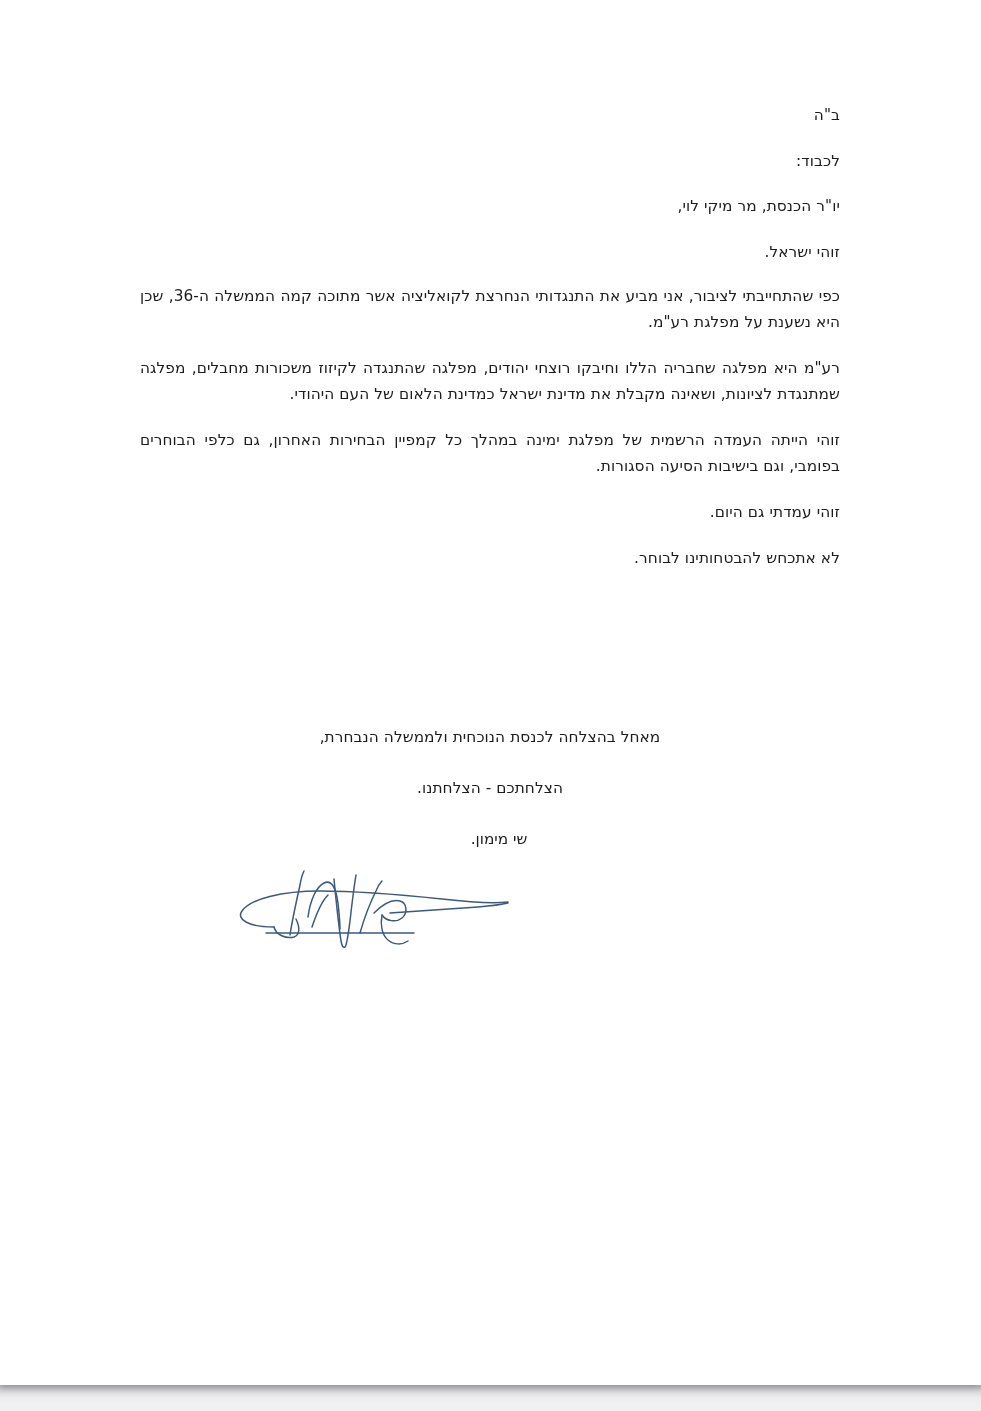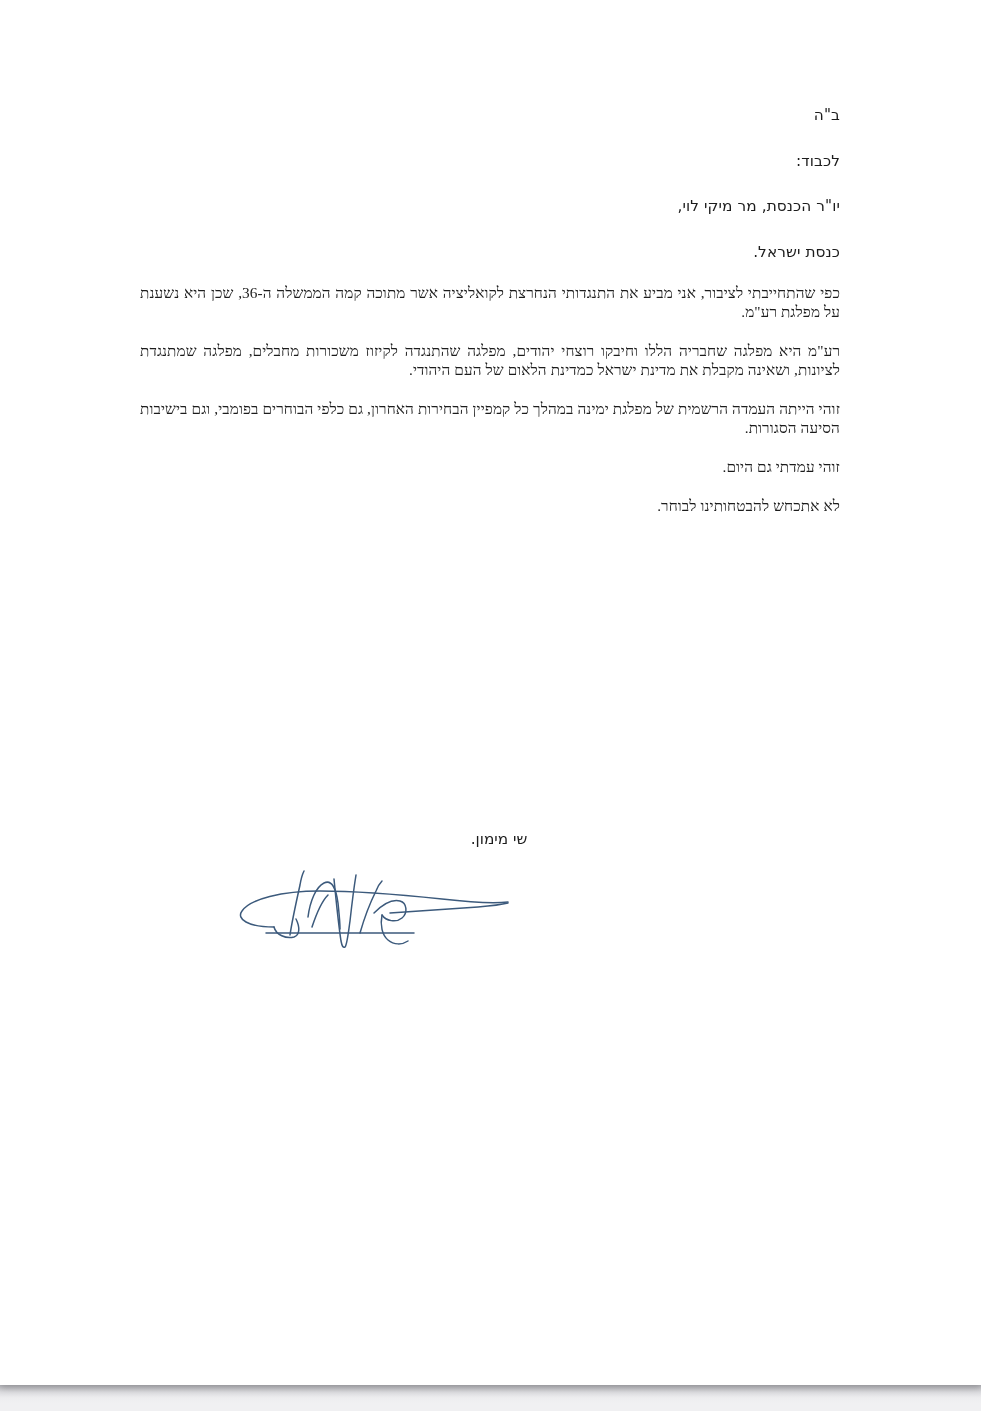--- a/index.html
+++ b/index.html
@@ -66,22 +66,21 @@
 
   .body-group {
     right: 141px;
     top: 283px;
     width: 700px;
   }
   .body-group p {
     margin: 0 0 20px 0;
     text-align: justify;
     text-align-last: right;
-    line-height: 19px;
-    font-family: Liberation Serif, serif;
+    line-height: 26px;
   }
   .body-group p.short {
   }
 
   .closing-group {
     right: 141px;
     top: 723px;
     width: 700px;
     text-align: center;
   }
@@ -144,31 +143,35 @@
 <div class="viewer">
   <div class="gutter"></div>
 
   <div class="page">
     <div class="page-inner">
 
       <div class="block heading-group">
         <span class="line">ב"ה</span>
         <span class="line">לכבוד:</span>
         <span class="line">יו"ר הכנסת, מר מיקי לוי,</span>
-        <span class="line">כנסת ישראל.</span>
+        <span class="line">זוהי ישראל.</span>
       </div>
 
       <div class="block body-group">
         <p>כפי שהתחייבתי לציבור, אני מביע את התנגדותי הנחרצת לקואליציה אשר מתוכה קמה הממשלה ה-36, שכן היא נשענת על מפלגת רע"מ.</p>
         <p>רע"מ היא מפלגה שחבריה הללו וחיבקו רוצחי יהודים, מפלגה שהתנגדה לקיזוז משכורות מחבלים, מפלגה שמתנגדת לציונות, ושאינה מקבלת את מדינת ישראל כמדינת הלאום של העם היהודי.</p>
         <p>זוהי הייתה העמדה הרשמית של מפלגת ימינה במהלך כל קמפיין הבחירות האחרון, גם כלפי הבוחרים בפומבי, וגם בישיבות הסיעה הסגורות.</p>
         <p class="short">זוהי עמדתי גם היום.</p>
         <p class="short">לא אתכחש להבטחותינו לבוחר.</p>
       </div>
 
+      <div class="block closing-group">
+        <span class="line">מאחל בהצלחה לכנסת הנוכחית ולממשלה הנבחרת,</span>
+        <span class="line">הצלחתכם - הצלחתנו.</span>
+      </div>
 
       <div class="signer-name">שי מימון.</div>
 
       <div class="signature-wrap">
         <svg viewBox="0 0 300 100" xmlns="http://www.w3.org/2000/svg">
           <g fill="none" stroke="#3c5a7c" stroke-width="1.5" stroke-linecap="round" stroke-linejoin="round">
 
             <path d="M 46 72 C 20 72 8 64 14 56 C 22 44 54 36 92 36
                      C 132 36 176 40 214 44 C 240 47 262 49 280 47"></path>
             <path d="M 46 72 C 48 80 58 84 66 82 C 72 80 72 72 68 64"></path>

